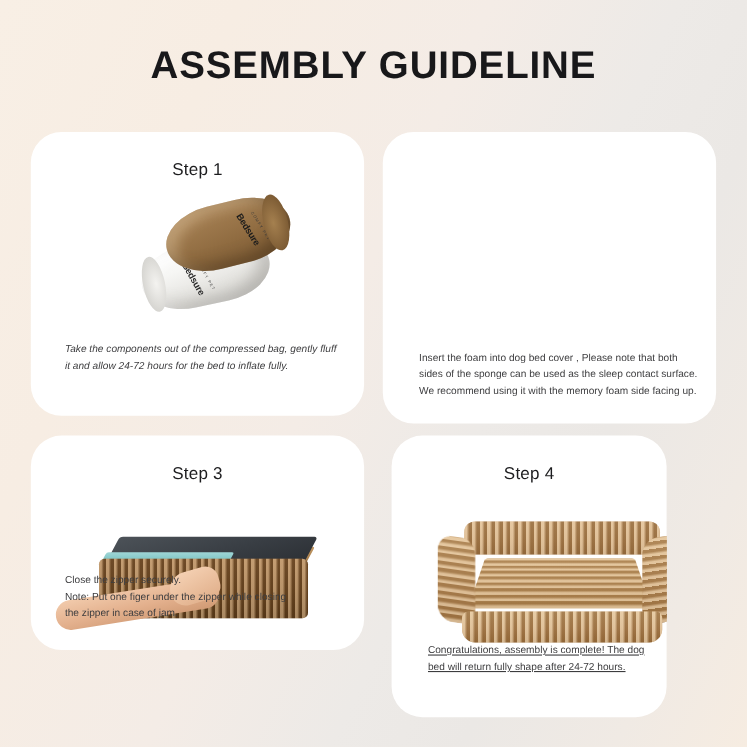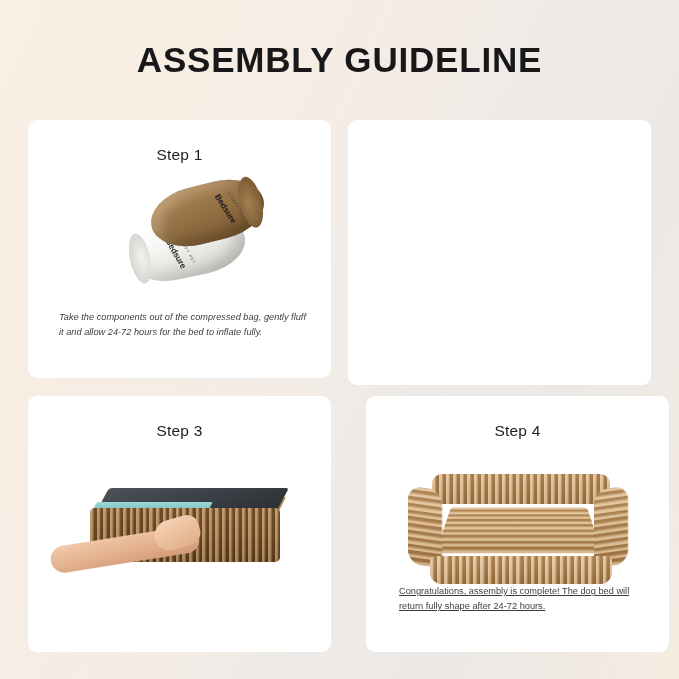--- a/index.html
+++ b/index.html
@@ -40,28 +40,28 @@
     font-weight: bold;
     letter-spacing: 0.8px;
     color: #18181a;
     font-family: "Liberation Sans", sans-serif;
   }
 
   
   .card {
     position: absolute;
     background: #ffffff;
-    border-radius: 9px;
+    border-radius: 28px;
     box-sizing: border-box;
     overflow: hidden;
   }
   #card-1 { left: 28px;  top: 120px; width: 303px; height: 258px; }
   #card-2 { left: 348px; top: 120px; width: 303px; height: 265px; }
-  #card-3 { left: 28px;  top: 396px; width: 303px; height: 256px; }
-  #card-4 { left: 366px; top: 396px; width: 303px; height: 256px; }
+  #card-3 { left: 28px;  top: 396px; width: 303px; height: 195px; }
+  #card-4 { left: 356px; top: 396px; width: 250px; height: 256px; }
 
   .step-title {
     text-align: center;
     font-size: 15.5px;
     color: #1d1d1f;
     font-weight: normal;
     margin-top: 26px;
     letter-spacing: 0.2px;
   }
   #card-2 .step-title { margin-top: 28px; }
@@ -416,36 +416,40 @@
         <span class="roll-sub" id="sub-brown">COMFY PET</span>
       </div>
     </div>
 
     <div class="caption" id="cap-1">Take the components out of the compressed bag, gently fluff it and allow 24-72 hours for the bed to inflate fully.</div>
   </div>
 
   <div class="card" id="card-2">
 
 
+    <div class="caption" id="cap-2">Insert the foam into dog bed cover , Please note that both sides of the sponge can be used as the sleep contact surface. We recommend using it with the memory foam side facing up.</div>
   </div>
 
   <div class="card" id="card-3">
     <div class="step-title">Step 3</div>
 
     <div class="art" id="art3">
       <div id="bed3-wood"></div>
       <div id="bed3-dark"></div>
       <div id="bed3-teal"></div>
       <div id="bed3-body">
         <div id="bed3-ribs"></div>
       </div>
       <div id="arm3"></div>
       <div id="hand3"></div>
     </div>
 
+    <div class="caption" id="cap-3">Close the zipper securely.
+Note:  Put one figer under the zipper while closing
+the zipper in case of jam.</div>
   </div>
 
   <div class="card" id="card-4">
     <div class="step-title">Step 4</div>
 
     <div class="art" id="art4">
       <div id="bed4">
         <div id="bed4-backrest">
           <div id="bed4-backrest-ribs"></div>
         </div>

